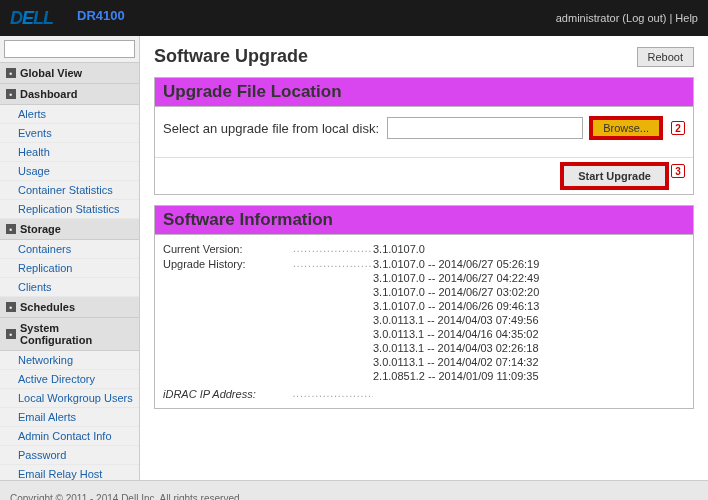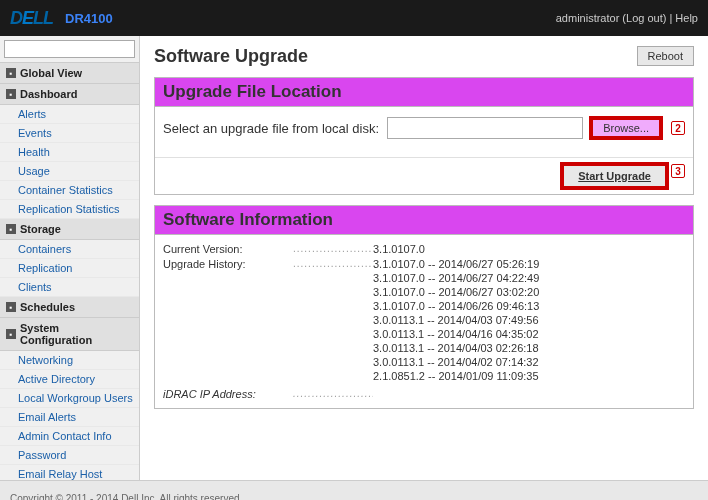--- a/index.html
+++ b/index.html
@@ -7,21 +7,21 @@
 
     
     .header {
       background: #1a1a1a;
       height: 36px;
       display: flex;
       align-items: center;
       justify-content: space-between;
       padding: 0 10px;
     }
-    .header-left { display: flex; align-items: center; gap: 12px; }
+    .header-left { display: flex; gap: 24px; }
     .dell-logo {
       color: #0064a5;
       font-weight: bold;
       font-size: 18px;
       font-style: italic;
       letter-spacing: -1px;
     }
     .dell-logo span { color: #0078c8; }
     .model-name { color: #3b82f6; font-size: 13px; font-weight: bold; }
     .header-right { color: #ccc; font-size: 11px; }
@@ -88,21 +88,21 @@
       overflow-y: auto;
       background: #fff;
     }
     .page-title {
       font-size: 18px;
       font-weight: bold;
       color: #333;
       margin-bottom: 10px;
       display: flex;
       justify-content: space-between;
-      align-items: flex-start;
+      align-items: flex-end;
     }
     .reboot-btn {
       font-size: 11px;
       padding: 3px 10px;
       background: #e8e8e8;
       border: 1px solid #aaa;
       cursor: pointer;
       color: #333;
     }
 
@@ -135,21 +135,21 @@
       flex: 1;
       height: 22px;
       border: 1px solid #aaa;
       padding: 0 4px;
       font-size: 11px;
       background: #fff;
     }
     .browse-btn {
       padding: 2px 10px;
       font-size: 11px;
-      background: #f0abfc;
+      background: #eab308;
       border: 2px solid #cc0000;
       cursor: pointer;
       color: #333;
       outline: 2px solid #cc0000;
     }
 
     .start-upgrade-row {
       display: flex;
       justify-content: flex-end;
       padding: 6px 8px;
@@ -157,21 +157,20 @@
     }
     .start-upgrade-btn {
       padding: 4px 14px;
       font-size: 11px;
       font-weight: bold;
       background: #e8e8e8;
       border: 2px solid #cc0000;
       cursor: pointer;
       color: #333;
       outline: 2px solid #cc0000;
-      text-decoration: underline;
     }
 
     
     .info-box {
       border: 1px solid #bbb;
     }
     .info-body {
       padding: 8px;
     }
     .info-row {

